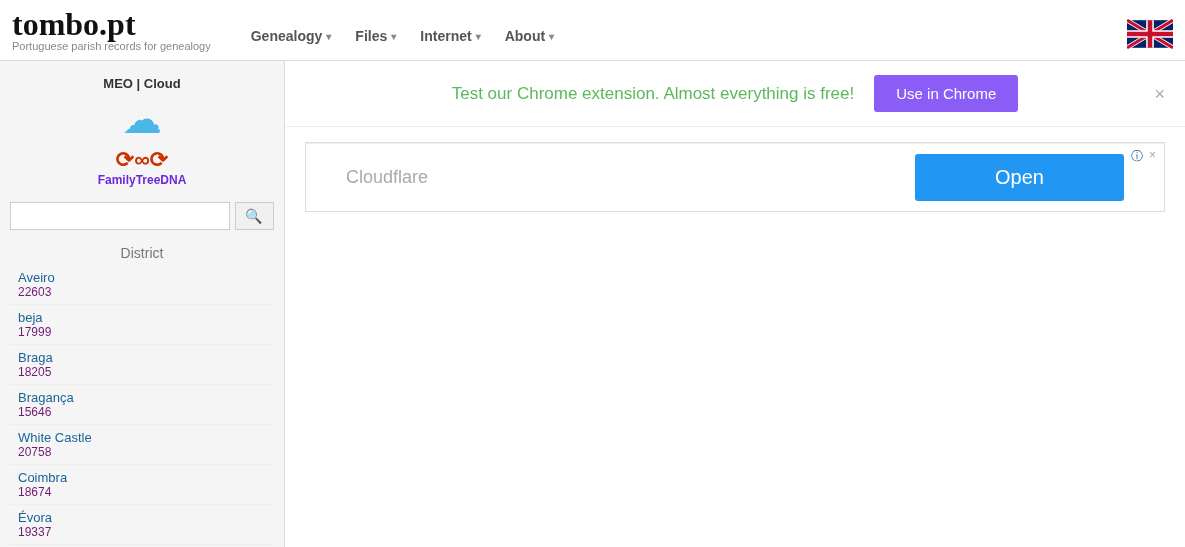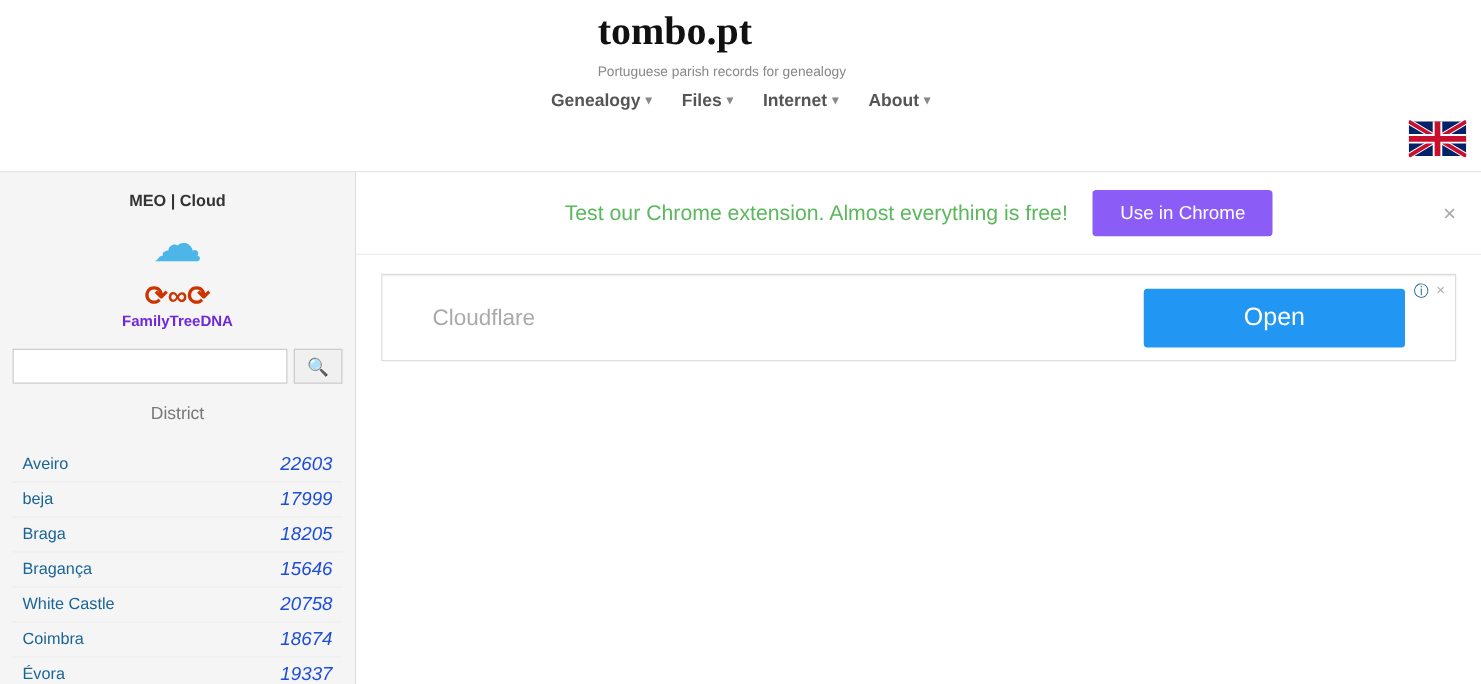--- a/index.html
+++ b/index.html
@@ -1,42 +1,41 @@
 <!DOCTYPE html>
 <html><head>
   <meta charset="utf-8">
   <style>
     * { margin: 0; padding: 0; box-sizing: border-box; }
     body { font-family: Arial, sans-serif; font-size: 14px; color: #333; background: #fff; }
 
     
     .header {
       display: flex;
-      align-items: center;
+      align-items: flex-end;
       padding: 8px 12px;
       border-bottom: 1px solid #ddd;
       background: #fff;
-      flex-direction: column;
     }
     .logo-area {
       display: flex;
       flex-direction: column;
       margin-right: 30px;
     }
     .logo-text {
       font-size: 32px;
       font-weight: bold;
       color: #111;
       font-family: Georgia, serif;
       line-height: 1;
     }
     .logo-subtitle {
       font-size: 11px;
       color: #888;
-      margin-top: 12px;
+      margin-top: 0;
     }
     .nav {
       display: flex;
       gap: 4px;
       align-items: center;
       flex: 1;
     }
     .nav-item {
       display: flex;
       align-items: center;
@@ -111,42 +110,42 @@
       padding: 5px 10px;
       background: #f0f0f0;
       border: 1px solid #ccc;
       cursor: pointer;
       font-size: 14px;
     }
     .district-heading {
       text-align: center;
       color: #777;
       font-size: 14px;
-      margin-bottom: 20px;
+      margin-bottom: 4px;
     }
     .district-list {
       list-style: none;
     }
     .district-item {
       display: flex;
       justify-content: space-between;
       padding: 5px 8px;
       border-bottom: 1px solid #eee;
+      flex-direction: column;
     }
     .district-link {
       color: #1a6496;
       text-decoration: none;
       font-size: 13px;
       cursor: pointer;
     }
     .district-link.lowercase { text-transform: lowercase; }
     .district-count {
-      color: #1d4ed8;
-      font-size: 15px;
-      font-style: italic;
+      color: #701a75;
+      font-size: 12px;
     }
 
     
     .content {
       flex: 1;
       padding: 0;
       background: #fff;
     }
 
     

